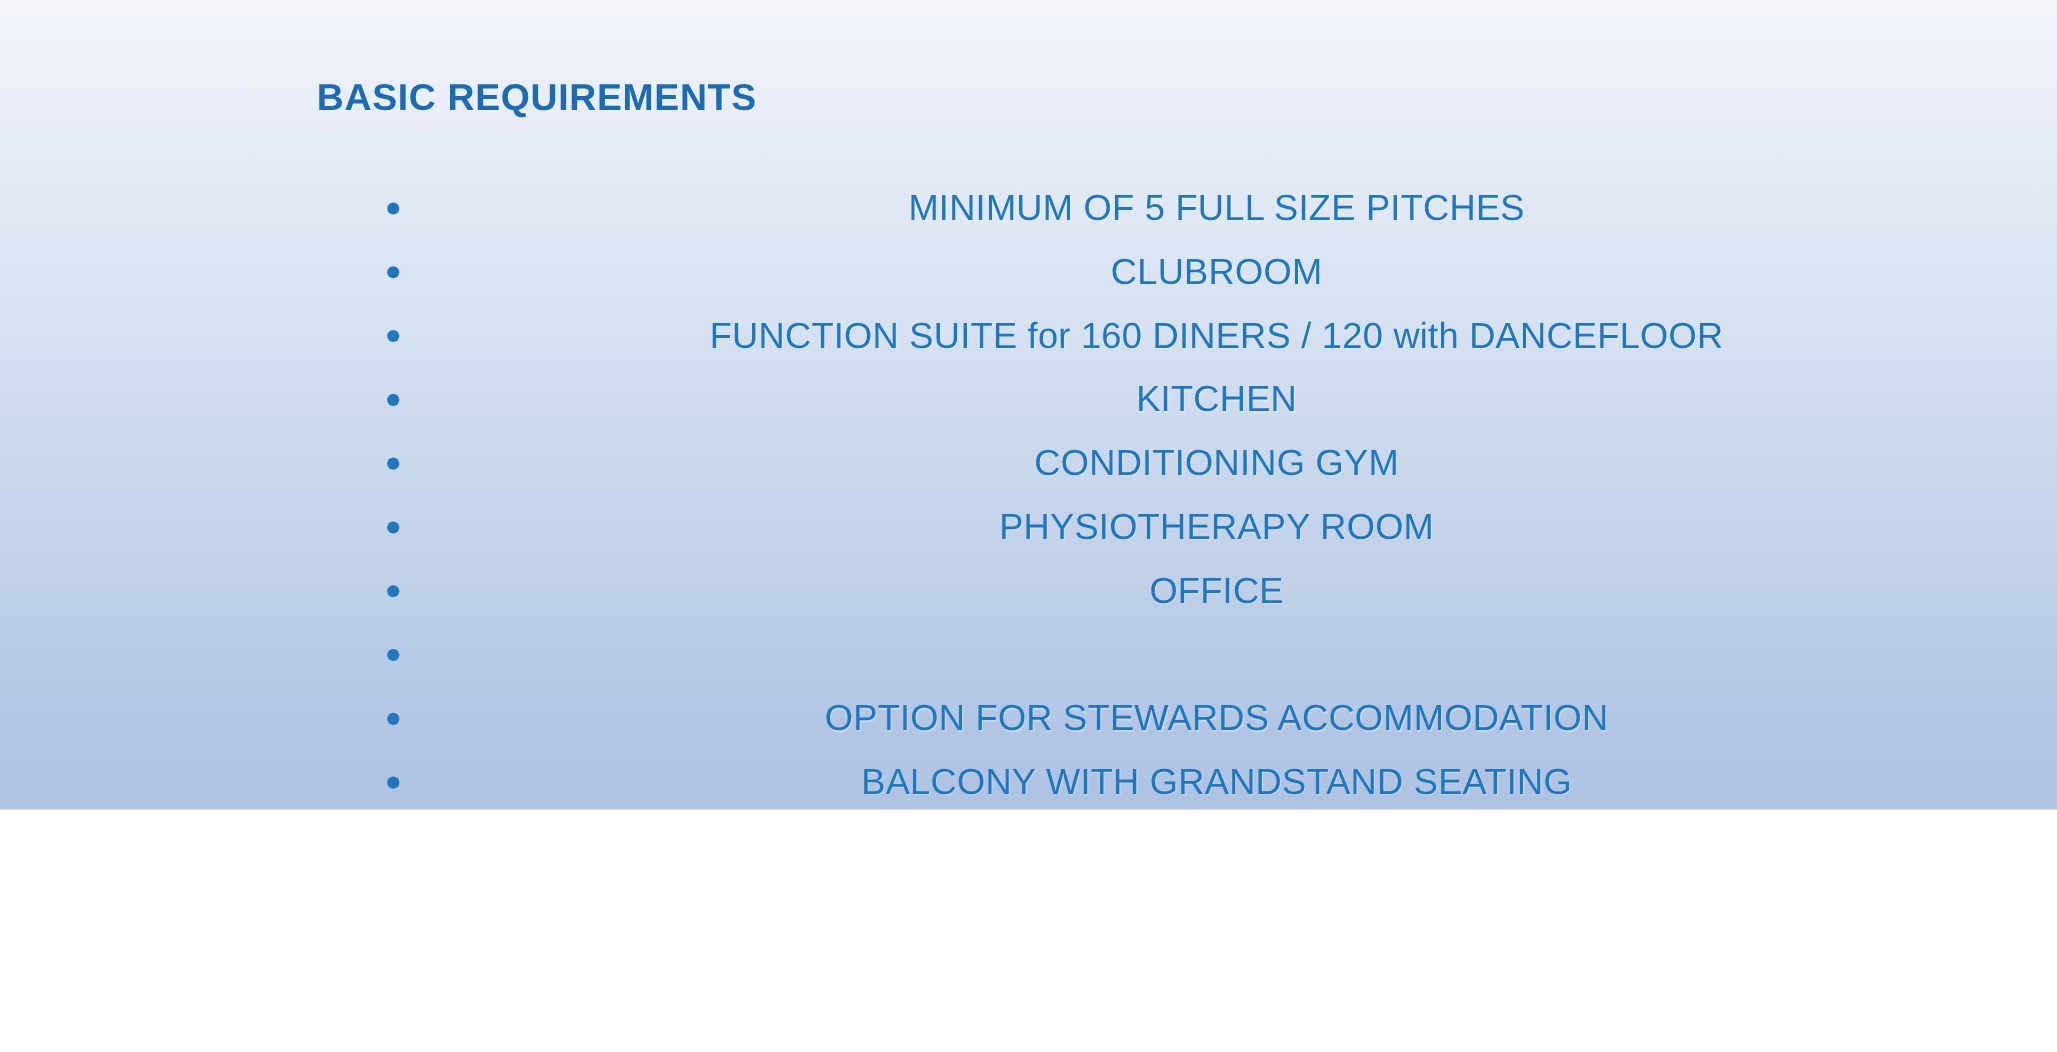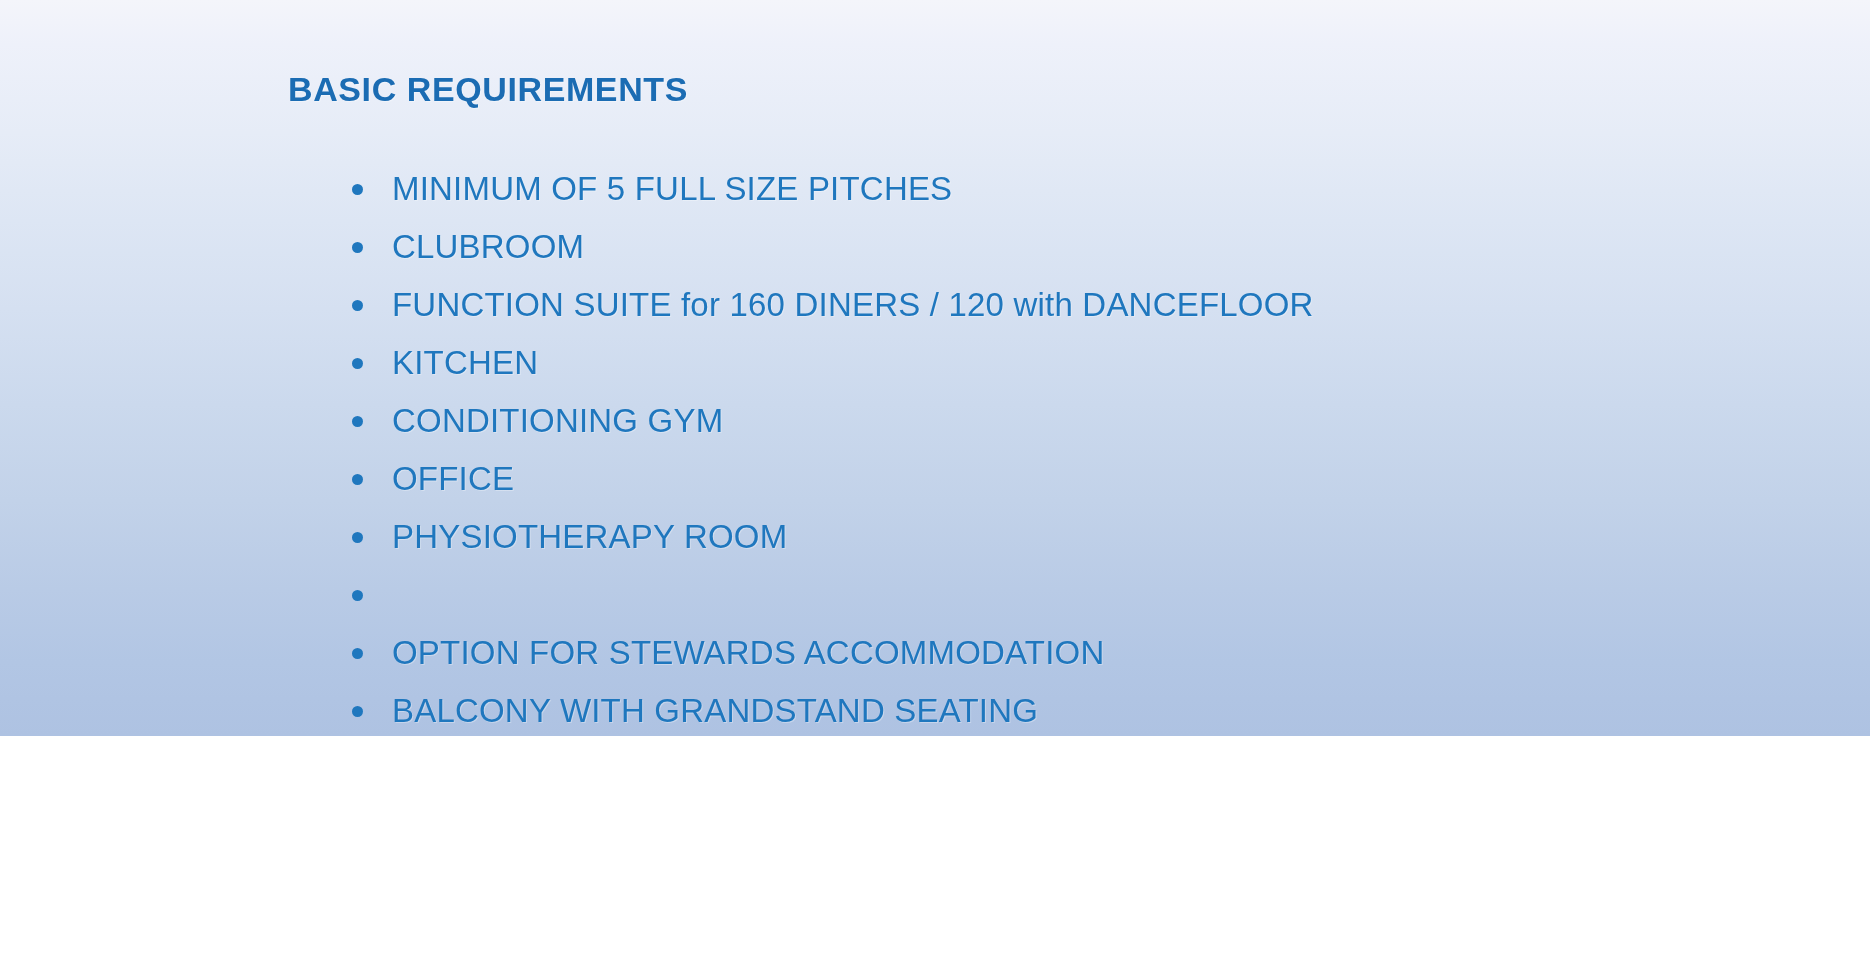--- a/index.html
+++ b/index.html
@@ -47,20 +47,21 @@
   }
 
   .bullet-list {
     position: absolute;
     left: 340px;
     top: 160px;
     margin: 0;
     padding: 0;
     list-style: none;
     width: 1480px;
+    text-align: center;
   }
 
   .bullet-item {
     position: relative;
     height: 58px;
     line-height: 58px;
     padding-left: 52px;
     font-size: 33px;
     font-weight: normal;
     letter-spacing: 0.2px;
@@ -108,25 +109,25 @@
     <li class="bullet-item">
       <span class="bullet-marker"></span>
       <span class="bullet-text">KITCHEN</span>
     </li>
     <li class="bullet-item">
       <span class="bullet-marker"></span>
       <span class="bullet-text">CONDITIONING GYM</span>
     </li>
     <li class="bullet-item">
       <span class="bullet-marker"></span>
-      <span class="bullet-text">OFFICE</span>
+      <span class="bullet-text">PHYSIOTHERAPY ROOM</span>
     </li>
     <li class="bullet-item">
       <span class="bullet-marker"></span>
-      <span class="bullet-text">PHYSIOTHERAPY ROOM</span>
+      <span class="bullet-text">OFFICE</span>
     </li>
     <li class="bullet-item">
       <span class="bullet-marker"></span>
     </li>
     <li class="bullet-item">
       <span class="bullet-marker"></span>
       <span class="bullet-text">OPTION FOR STEWARDS ACCOMMODATION</span>
     </li>
     <li class="bullet-item">
       <span class="bullet-marker"></span>

